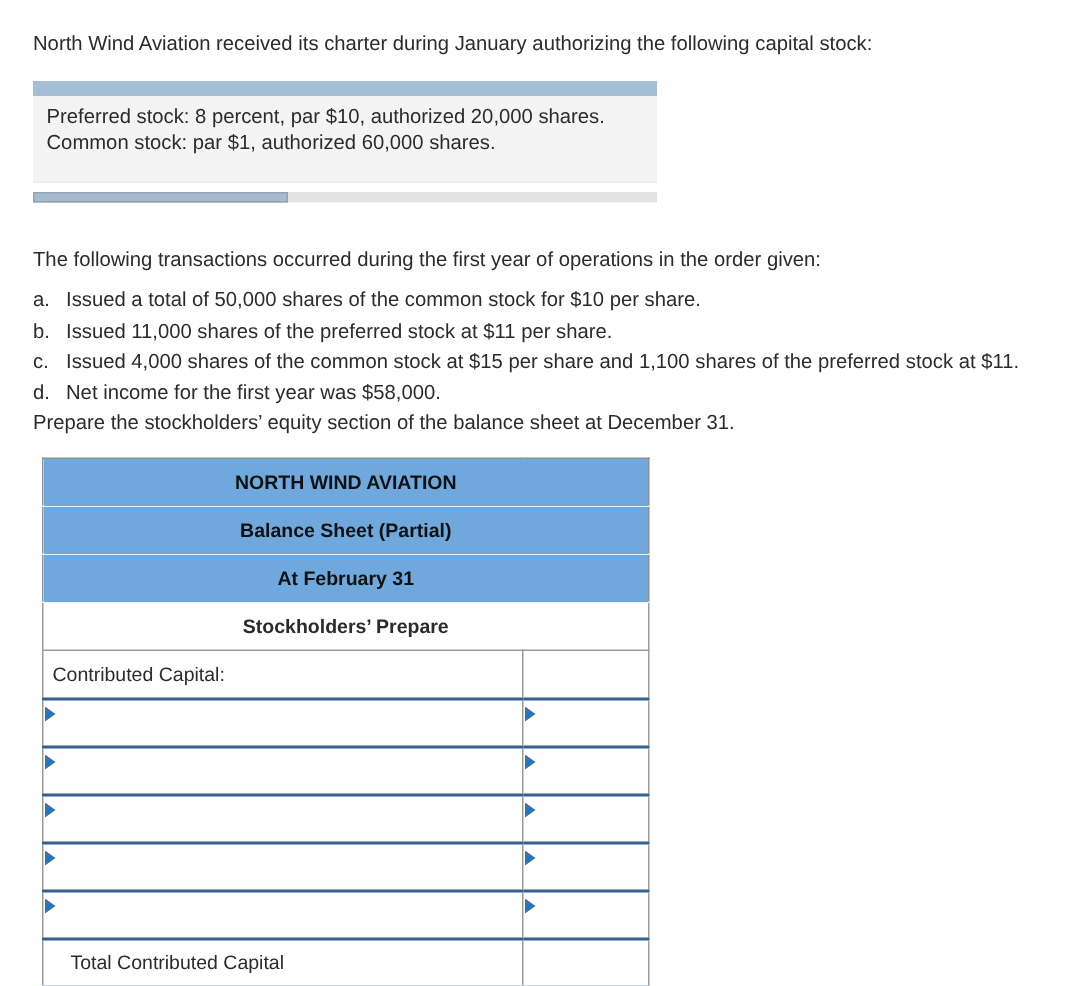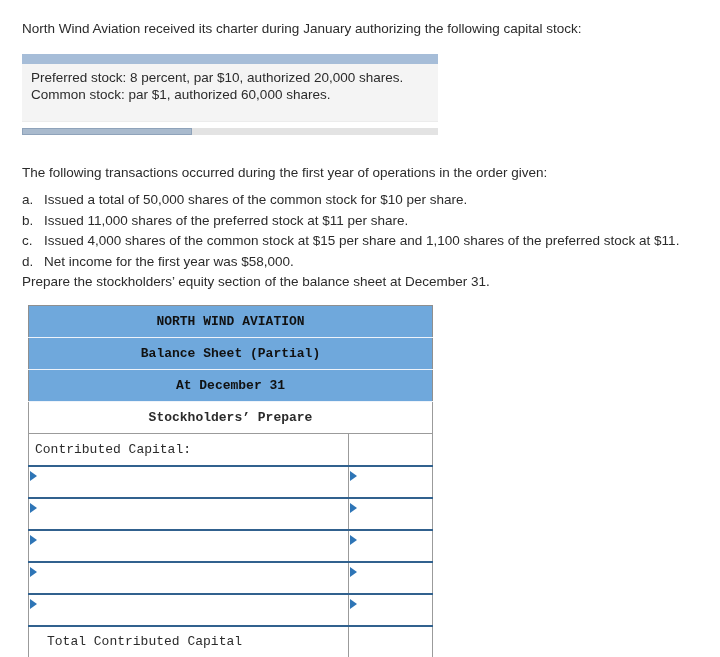--- a/index.html
+++ b/index.html
@@ -24,21 +24,21 @@
   .trans-list { margin:0 0 0 0; }
   .trans-row { display:flex; line-height:20.5px; }
   .trans-letter { width:22px; flex:0 0 22px; }
   .trans-text { flex:1; }
 
   .required-label { font-weight:bold; margin-top:18px; }
   .required-text { margin-top:2px; }
 
   
   table.ws { border-collapse:collapse; table-layout:fixed; width:404px; margin:16px 0 0 6px; font-size:13px; }
-  table.ws td { height:32px; padding:0 6px; vertical-align:middle; position:relative;font-family:Liberation Mono, monospace; }
+  table.ws td { height:32px; padding:0 6px; vertical-align:middle; position:relative; }
   col.c-desc { width:320px; }
   col.c-amt  { width:84px; }
 
   tr.hdr td {
     background:#6fa8dc; color:#111; font-weight:bold; text-align:center;
     border:1px solid #8f8f8f; border-bottom:1px solid #eef3fa; border-top:1px solid #eef3fa;
   }
   tr.hdr:first-child td { border-top:1px solid #8f8f8f; }
 
   tr.section td {
@@ -110,21 +110,21 @@
       </colgroup>
 
     <tbody>
         <tr class="hdr">
           <td colspan="2">NORTH WIND AVIATION</td>
         </tr>
     <tr class="hdr">
           <td colspan="2">Balance Sheet (Partial)</td>
         </tr>
     <tr class="hdr">
-          <td colspan="2">At December 31</td>
+          <td colspan="2">At February 31</td>
         </tr>
 
     <tr class="section">
           <td colspan="2">Stockholders’ Prepare</td>
         </tr>
 
     <tr class="label-row">
       <td class="desc">Contributed Capital:</td>
       <td class="amt"></td>
     </tr>

